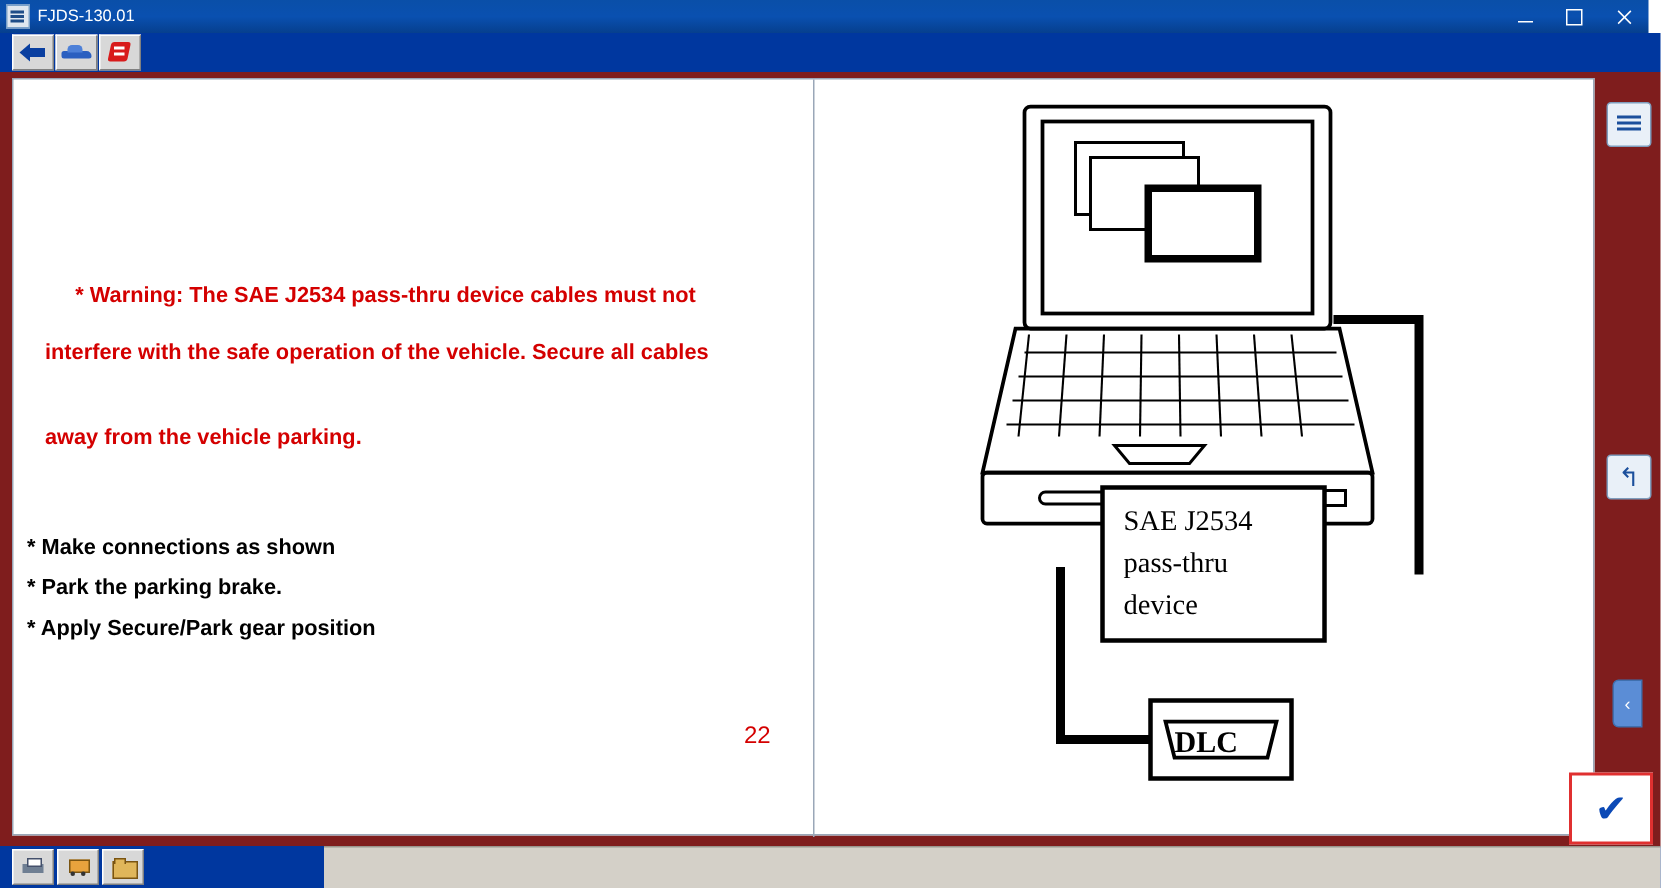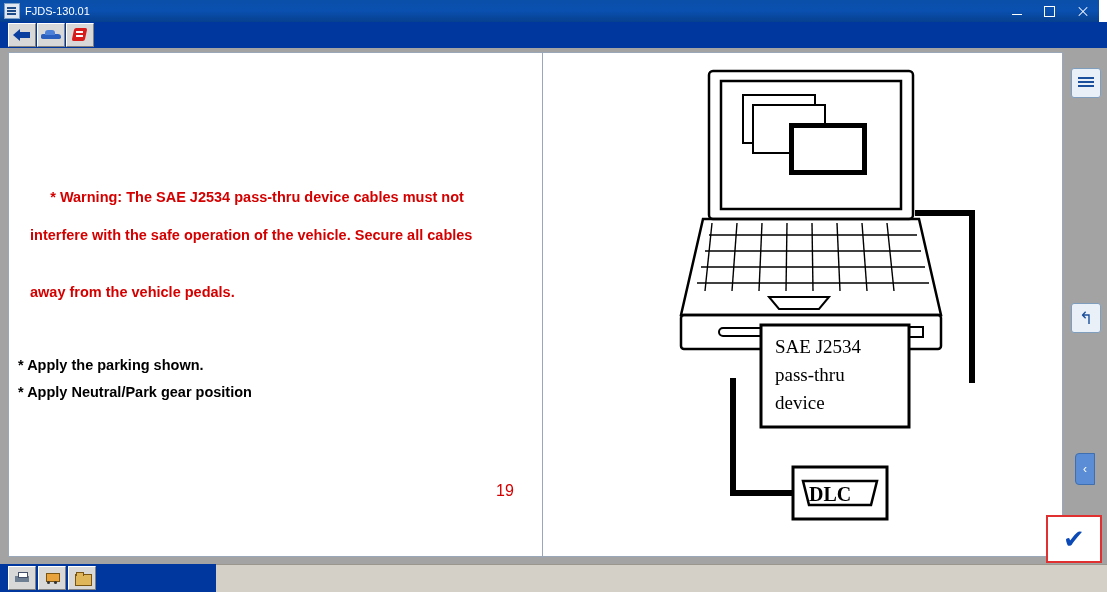--- a/index.html
+++ b/index.html
@@ -174,21 +174,21 @@
     width: 7px; height: 2px;
     background: #ffffff;
     box-shadow: 0 4px 0 #ffffff;
   }
 
   
   #content {
     position: absolute;
     left: 0; top: 48px;
     width: 1107px; height: 516px;
-    background: #a3a3a3;
+    background: #7f1d1d;
   }
   #page-white {
     position: absolute;
     left: 8px; top: 4px;
     width: 1055px; height: 505px;
     background: #ffffff;
     border: 1px solid #9aa7b8;
     box-sizing: border-box;
   }
   #page-divider {
@@ -216,21 +216,21 @@
   .line.warn {
     color: #d40000;
     line-height: 19px;
     margin-bottom: 12px;
   }
   .line.warn .cont { display: block; padding-left: 12px; }
 
   
   #illustration {
     position: absolute;
-    left: 548px; top: 0;
+    left: 522px; top: 0;
     width: 520px; height: 505px;
   }
   #page-number {
     position: absolute;
     left: 487px;
     top: 429px;
     font-family: "Liberation Sans", sans-serif;
     font-size: 16px;
     color: #d40000;
   }
@@ -426,24 +426,25 @@
 
 <div id="content">
   <div id="page-white">
 
     <div id="page-divider"></div>
 
     <div id="instructions">
       <div class="line warn">
         <span>* Warning: The SAE J2534 pass-thru device cables must not</span>
         <span class="cont">interfere with the safe operation of the vehicle. Secure all cables</span>
-        <span class="cont">away from the vehicle pedals.</span>
+        <span class="cont">away from the vehicle parking.</span>
       </div>
-      <div class="line">* Apply the parking shown.</div>
-      <div class="line">* Apply Neutral/Park gear position</div>
+      <div class="line">* Make connections as shown</div>
+      <div class="line">* Park the parking brake.</div>
+      <div class="line">* Apply Secure/Park gear position</div>
     </div>
 
     <div id="illustration">
       <svg width="520" height="505" viewBox="0 0 520 505">
 
         <polyline points="358,160 415,160 415,330" fill="none" stroke="#000000" stroke-width="6"></polyline>
 
         <polyline points="176,325 176,440 236,440" fill="none" stroke="#000000" stroke-width="6"></polyline>
 
         <g fill="none" stroke="#000000" stroke-width="2.5">
@@ -487,21 +488,21 @@
         <text x="218" y="300" font-family="'Liberation Serif', serif" font-size="19" fill="#000000">SAE J2534</text>
         <text x="218" y="328" font-family="'Liberation Serif', serif" font-size="19" fill="#000000">pass-thru</text>
         <text x="218" y="356" font-family="'Liberation Serif', serif" font-size="19" fill="#000000">device</text>
 
         <rect x="236" y="414" width="94" height="52" fill="#ffffff" stroke="#000000" stroke-width="3"></rect>
         <polygon points="246,428 320,428 314,452 252,452" fill="none" stroke="#000000" stroke-width="2.5"></polygon>
         <text x="252" y="448" font-family="'Liberation Serif', serif" font-size="20" font-weight="bold" fill="#000000">DLC</text>
       </svg>
     </div>
 
-    <div id="page-number">19</div>
+    <div id="page-number">22</div>
   </div>
 
   <div class="rail-btn" id="btn-menu">
     <span class="ico-list"></span>
   </div>
   <div class="rail-btn" id="btn-back-nav">
     <span class="ico-undo">↰</span>
   </div>
   <div id="btn-collapse" class="rail-btn">
     <span class="ico-chevron-left">‹</span>

